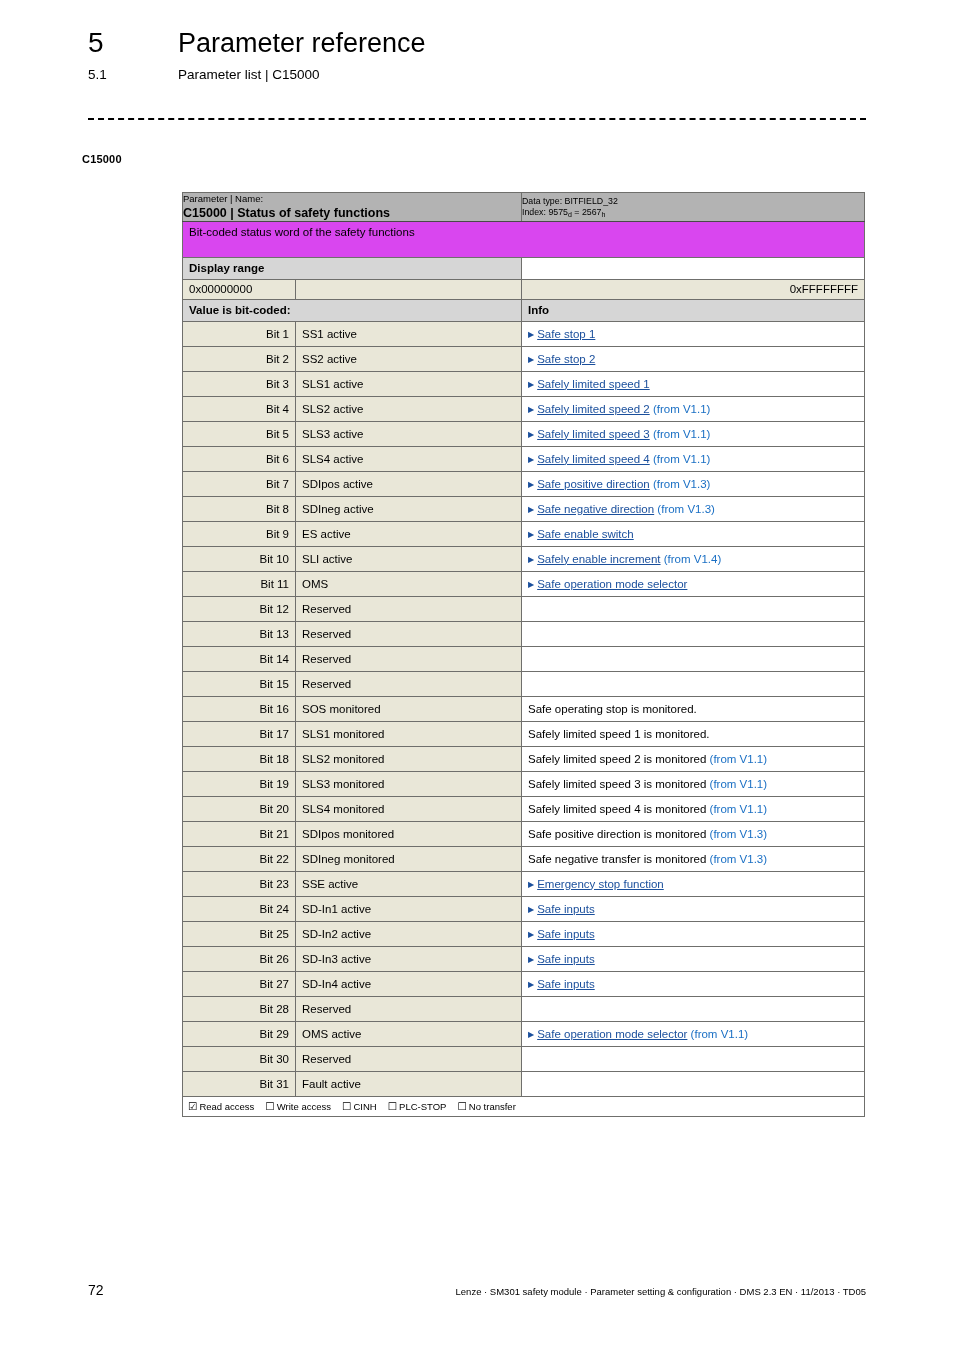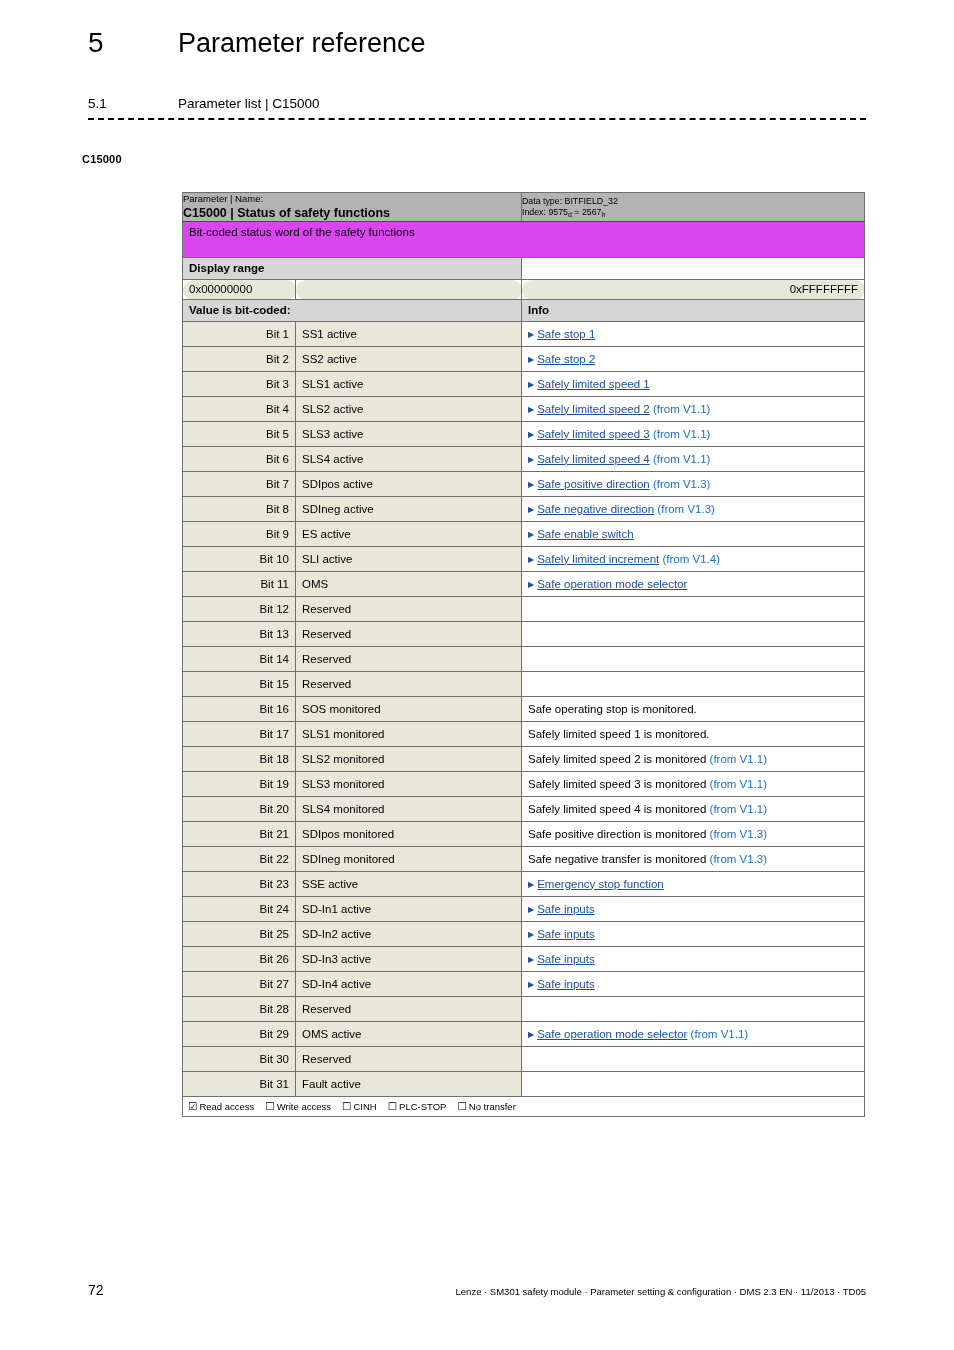--- a/index.html
+++ b/index.html
@@ -51,21 +51,20 @@
     margin-top: 6px;
   }
   .section-num {
     width: 90px;
     font-size: 13.5px;
     line-height: 18px;
   }
   .section-title {
     font-size: 13.5px;
     line-height: 18px;
-    margin-top: 29px;
   }
 
   .rule {
     position: absolute;
     left: 88px;
     top: 118px;
     width: 778px;
     height: 0;
     border-top: 2px dashed #000000;
   }
@@ -142,21 +141,20 @@
   }
   .range-head td.blank-right {
     background: #ffffff;
     font-weight: normal;
   }
 
   .range-vals td {
     background: #e9e7d8;
     padding: 3px 6px 4px 6px;
     font-size: 11.5px;
-    border-radius: 10px;
   }
   .range-vals td.rv-mid { }
   .range-vals td.rv-max { text-align: right; }
 
   .bitcoded-head td {
     background: #d6d6d6;
     font-weight: bold;
     padding: 4px 6px 5px 6px;
     font-size: 11.5px;
   }
@@ -336,21 +334,21 @@
           <td class="c-info"><span class="arrow">▶</span><span class="lnk">Safe negative direction</span><span class="ver"> (from V1.3)</span></td>
         </tr>
         <tr class="bit-row">
           <td class="c-bit">Bit 9</td>
           <td class="c-name">ES active</td>
           <td class="c-info"><span class="arrow">▶</span><span class="lnk">Safe enable switch</span></td>
         </tr>
         <tr class="bit-row">
           <td class="c-bit">Bit 10</td>
           <td class="c-name">SLI active</td>
-          <td class="c-info"><span class="arrow">▶</span><span class="lnk">Safely limited increment</span><span class="ver"> (from V1.4)</span></td>
+          <td class="c-info"><span class="arrow">▶</span><span class="lnk">Safely enable increment</span><span class="ver"> (from V1.4)</span></td>
         </tr>
         <tr class="bit-row">
           <td class="c-bit">Bit 11</td>
           <td class="c-name">OMS</td>
           <td class="c-info"><span class="arrow">▶</span><span class="lnk">Safe operation mode selector</span></td>
         </tr>
         <tr class="bit-row">
           <td class="c-bit">Bit 12</td>
           <td class="c-name">Reserved</td>
           <td class="c-info"></td>

